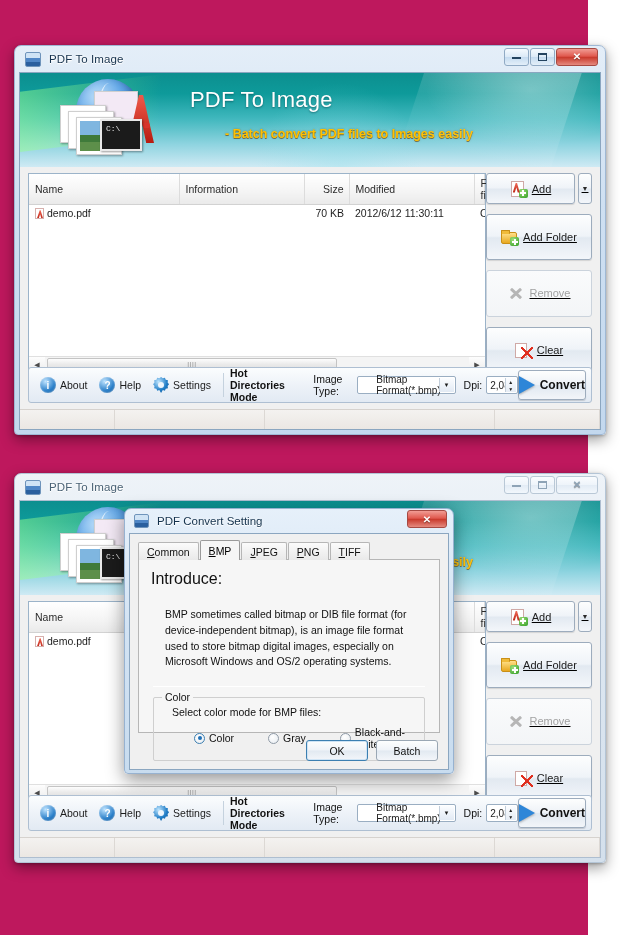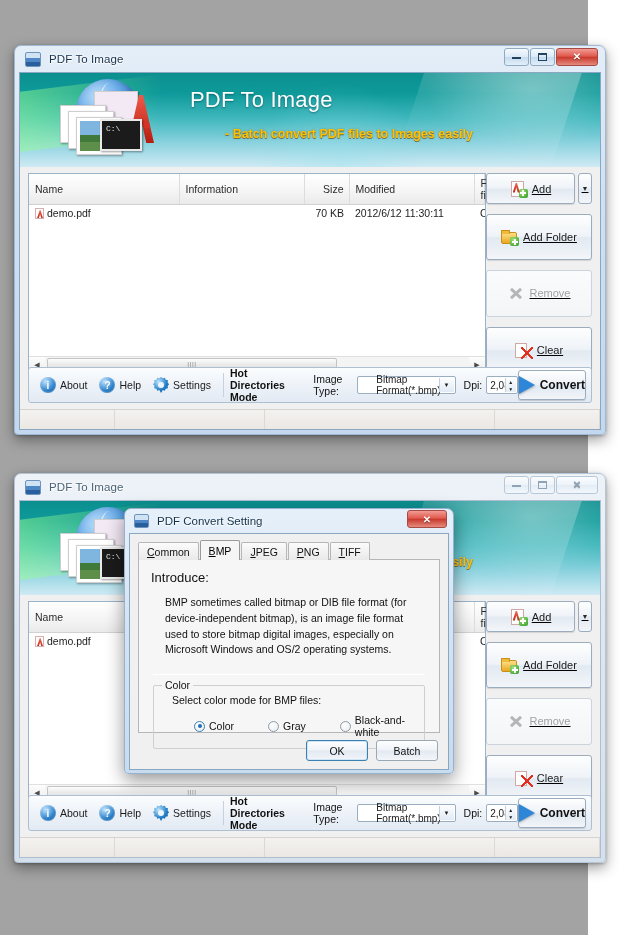--- a/index.html
+++ b/index.html
@@ -3,21 +3,21 @@
 <meta charset="utf-8">
 <style>
   * { box-sizing: border-box; }
   html, body {
     margin: 0; padding: 0;
     width: 620px; height: 935px;
     background: #ffffff;
     font-family: "Liberation Sans", sans-serif;
     overflow: hidden;
   }
-  .page { position: relative; width: 588px; height: 935px; background:#a3a3a3; }
+  .page { position: relative; width: 588px; height: 935px; background:#be185d; }
 
   
   .window {
     position: absolute;
     border-radius: 7px 7px 4px 4px;
     background: linear-gradient(to bottom, #e4eef8 0%, #cfe0f2 40%, #c3d8ee 100%);
     border: 1px solid #9fb8d4;
     box-shadow: 0 5px 14px rgba(0,0,0,0.38), 0 1px 3px rgba(0,0,0,0.25);
     padding: 0 4px 4px 4px;
   }
@@ -385,21 +385,21 @@
   }
   .tab.active {
     background: #f6f6f6; height: 20px; padding-top: 4px; color:#000;
     border-color:#9a9a9a; position: relative; top: 0px;
   }
   .tabpanel {
     border: 1px solid #b6b6b6; background: #f6f6f6;
     position:absolute; left: 8px; right: 8px; top: 25px; bottom: 36px;
     padding: 10px 12px;
   }
-  .introduce { font-size: 13px; color:#111; margin-bottom: 10px; }
+  .introduce { font-size: 16px; color:#111; margin-bottom: 19px; }
   .intro-body { font-size: 10.5px; color:#111; line-height: 1.5; margin-left: 14px; }
   .divider { height:1px; background:#d0d0d0; margin: 16px 2px 10px 2px; border-bottom:1px solid #fff; }
   .groupbox {
     border: 1px solid #cfcfcf; border-radius: 2px; margin: 0 2px;
     padding: 8px 10px 10px 10px; position: relative;
   }
   .gb-title {
     position:absolute; left: 8px; top: -7px; background:#f6f6f6;
     padding: 0 3px; font-size: 10.5px; color:#111;
   }

